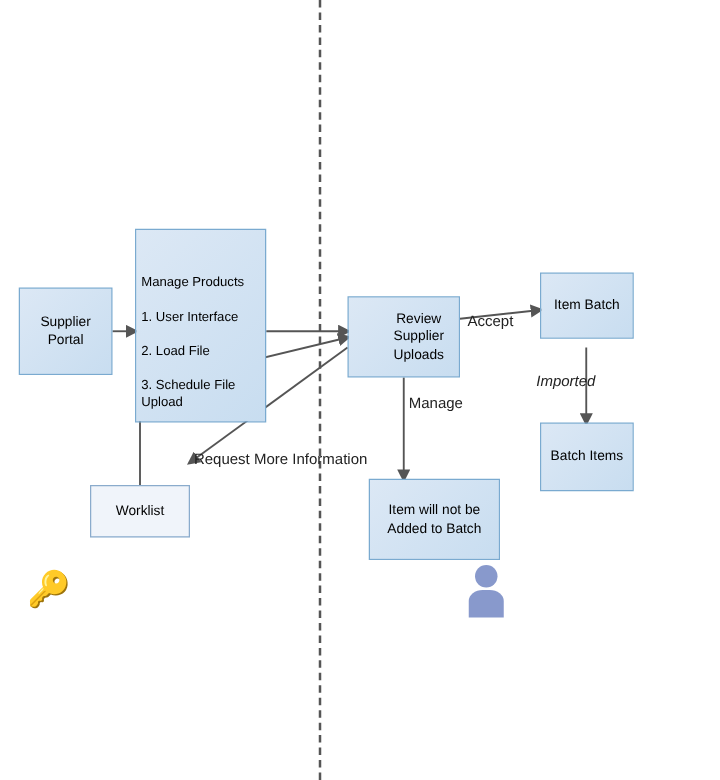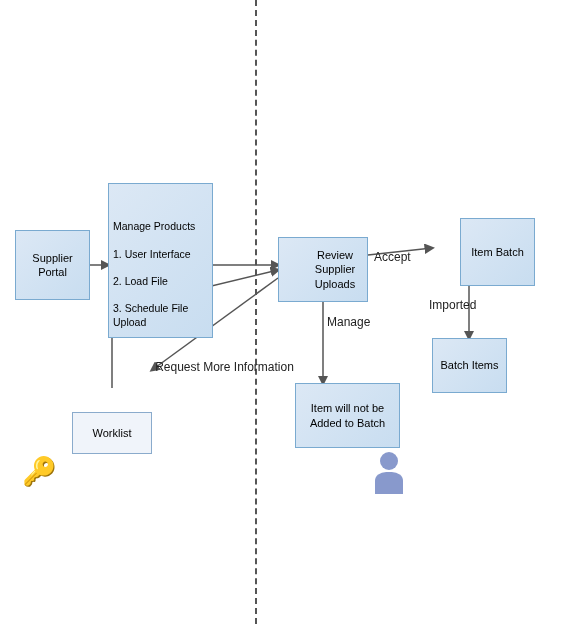--- a/index.html
+++ b/index.html
@@ -31,21 +31,20 @@
     .box-plain {
       position: absolute;
       background: #f0f4fa;
       border: 1px solid #8aabcc;
       display: flex;
       align-items: center;
       justify-content: center;
       text-align: center;
       padding: 20px;
       line-height: 1.3;
-      margin-top: 24px;
     }
     .label {
       position: absolute;
       font-size: 12px;
       color: #222;
       text-align: center;
     }
     svg.arrows {
       position: absolute;
       top: 0;
@@ -126,39 +125,39 @@
 
 2. Load File
 
 3. Schedule File Upload</span>
   </div>
 
   <div class="box" style="left:278px; top:237px; width:90px; height:65px;padding-left:28px;">
     <span>Review Supplier Uploads</span>
   </div>
 
-  <div class="box" style="left:432px; top:218px; width:75px; height:68px;margin-left:28px;">
+  <div class="box" style="left:432px; top:218px; width:75px; height:53px;">
     <span>Item Batch</span>
   </div>
 
   <div class="box" style="left:432px; top:338px; width:75px; height:55px;">
     <span>Batch Items</span>
   </div>
 
   <div class="box-plain" style="left:72px; top:388px; width:80px; height:35px;">
     <span>Worklist</span>
   </div>
 
   <div class="box" style="left:295px; top:383px; width:105px; height:65px;">
     <span>Item will not be Added to Batch</span>
   </div>
 
   <div class="label" style="left:374px; top:250px;">Accept</div>
 
-  <div class="label" style="left:429px; top:298px;">Imported</div>
+  <div class="label" style="left:429px; top:298px;font-style:italic;">Imported</div>
 
   <div class="label" style="left:327px; top:315px;">Manage</div>
 
   <div class="label" style="left:152px; top:360px; width:145px;">Request More Information</div>
 
   <div class="key-icon" style="left:22px; top:455px;">🔑</div>
 
   <div class="person-icon" style="left:375px; top:452px;">
     <div class="person-head"></div>
     <div class="person-body"></div>

